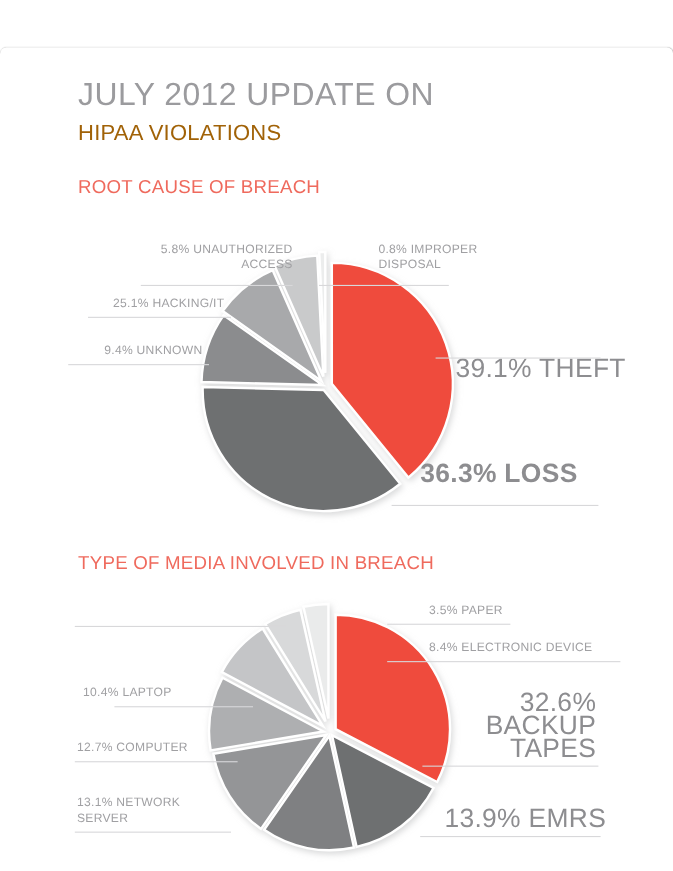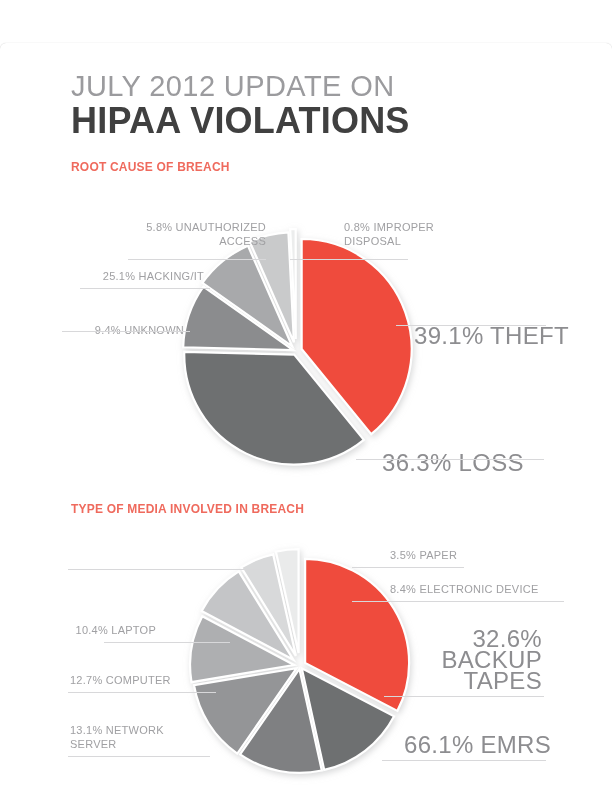--- a/index.html
+++ b/index.html
@@ -35,33 +35,33 @@
   }
   .title-line1 {
     font-size: 29px;
     letter-spacing: 0.4px;
     color: #9b9b9e;
     font-weight: 400;
     line-height: 34px;
     white-space: nowrap;
   }
   .title-line2 {
-    font-size: 36px;
+    font-size: 20px;
     letter-spacing: 0.2px;
-    color: #404040;
-    font-weight: bold;
+    color: #a16207;
+    font-weight: normal;
     line-height: 36px;
     white-space: nowrap;
   }
   .section-title {
     position: absolute;
-    font-size: 12px;
+    font-size: 17px;
     letter-spacing: 0.2px;
     color: #ef6a5d;
-    font-weight: 700;
+    font-weight: 400;
     white-space: nowrap;
   }
   #section-title-1 { left: 71px; top: 117px; }
   #section-title-2 { left: 71px; top: 459px; }
 
   
   .chart-block {
     position: absolute;
     left: 0;
   }
@@ -133,31 +133,31 @@
         </g>
     </svg>
 
     <div class="lbl right" style="left:44px; top:18px; width:222px;">5.8% UNAUTHORIZED
 ACCESS</div>
     <div class="leader" style="left:128px; top:56px; width:138px;"></div>
 
     <div class="lbl right" style="left:44px; top:67px; width:160px;">25.1% HACKING/IT</div>
     <div class="leader" style="left:80px; top:85px; width:130px;"></div>
 
-    <div class="lbl right" style="left:44px; top:121px; width:140px;">9.4% UNKNOWN</div>
+    <div class="lbl right" style="left:44px; top:110px; width:140px;">9.4% UNKNOWN</div>
     <div class="leader" style="left:62px; top:128px; width:128px;"></div>
 
     <div class="lbl left" style="left:344px; top:18px; width:180px;">0.8% IMPROPER
 DISPOSAL</div>
     <div class="leader" style="left:290px; top:56px; width:118px;"></div>
 
     <div class="lbl big left" style="left:414px; top:122px; width:180px;">39.1% THEFT</div>
     <div class="leader" style="left:396px; top:122px; width:150px;"></div>
 
-    <div class="lbl big left" style="left:382px; top:249px; width:200px;">36.3% LOSS</div>
+    <div class="lbl big left" style="left:382px; top:217px; width:200px;font-weight:bold;">36.3% LOSS</div>
     <div class="leader" style="left:356px; top:256px; width:188px;"></div>
   </div>
 
   <div class="section-title" id="section-title-2">TYPE OF MEDIA INVOLVED IN BREACH</div>
 
   <div class="chart-block" id="chart-block-2">
 
     <svg class="chart-svg" id="svg-chart-2" width="612" height="250" xmlns="http://www.w3.org/2000/svg">
       <defs>
         <filter id="sh2" x="-40%" y="-40%" width="180%" height="180%">
@@ -192,18 +192,18 @@
     <div class="leader" style="left:352px; top:29px; width:112px;"></div>
 
     <div class="lbl left" style="left:390px; top:45px; width:190px;">8.4% ELECTRONIC DEVICE</div>
     <div class="leader" style="left:352px; top:63px; width:212px;"></div>
 
     <div class="lbl big right" style="left:396px; top:90px; width:146px;">32.6%
 BACKUP
 TAPES</div>
     <div class="leader" style="left:384px; top:158px; width:160px;"></div>
 
-    <div class="lbl big left" style="left:404px; top:196px; width:190px;">66.1% EMRS</div>
+    <div class="lbl big left" style="left:404px; top:196px; width:190px;">13.9% EMRS</div>
     <div class="leader" style="left:382px; top:222px; width:164px;"></div>
   </div>
 
   <div class="footer">HHS.GOV</div>
 </div>
 
 </body></html>

